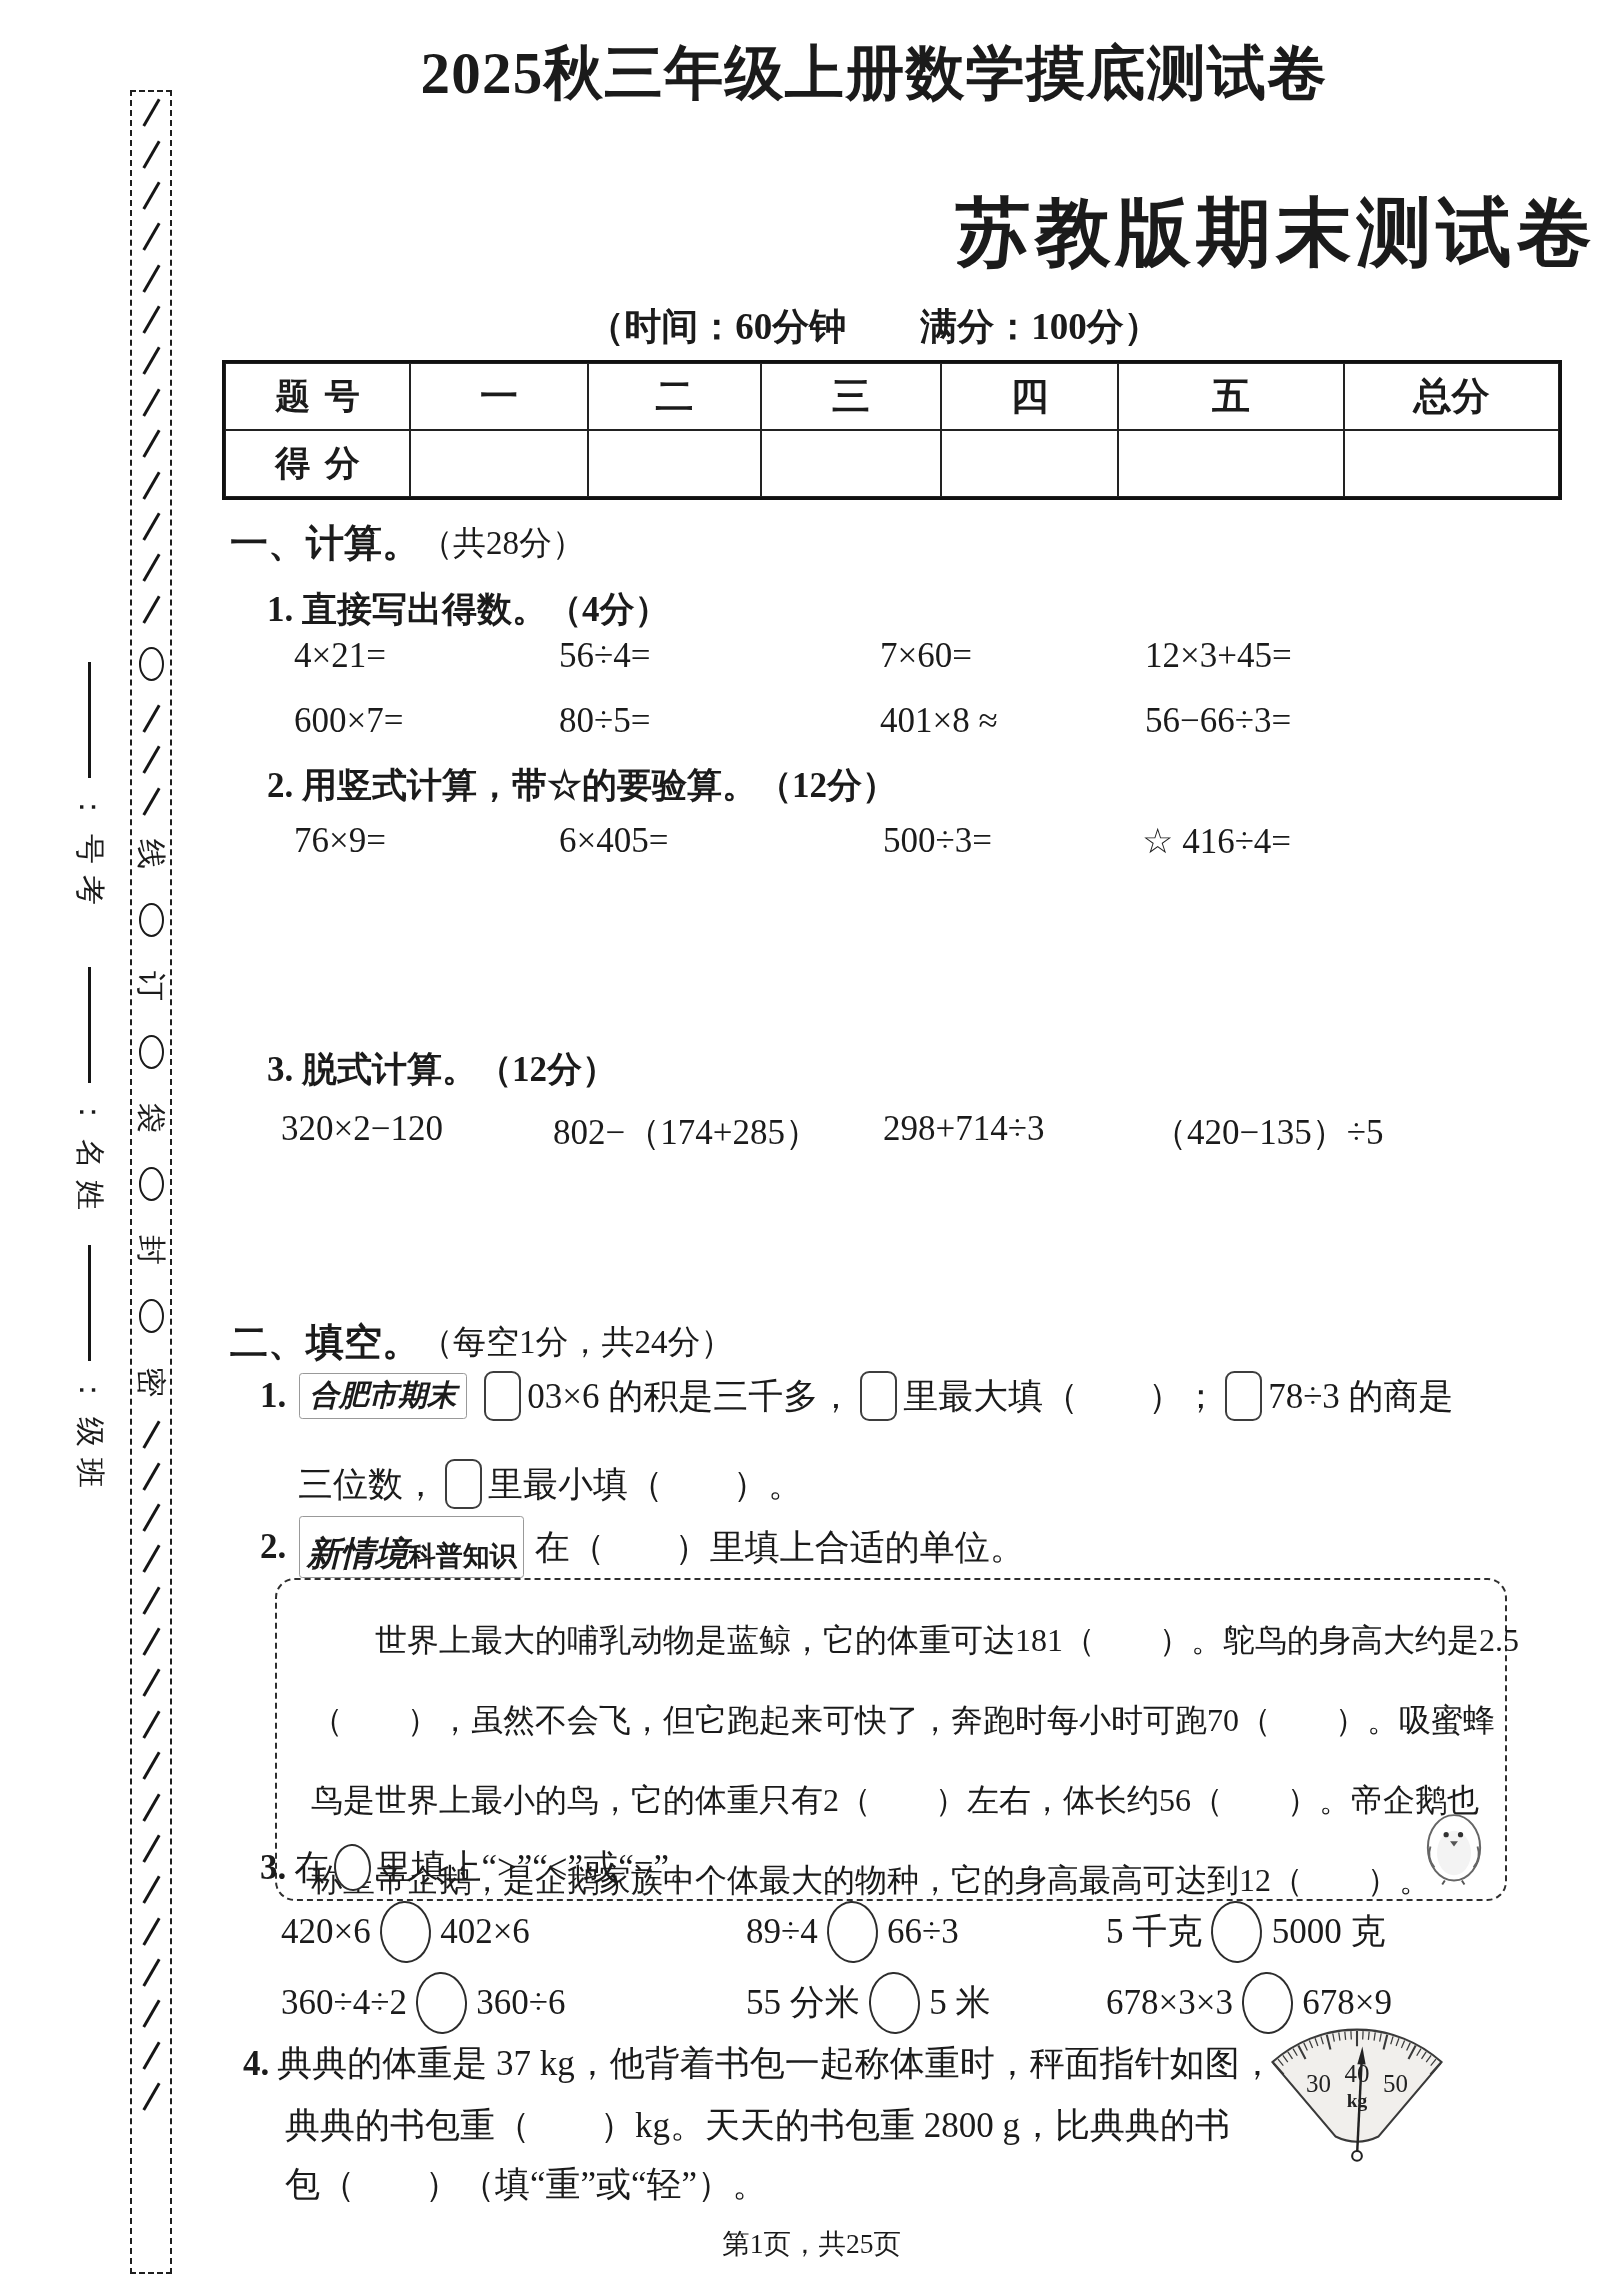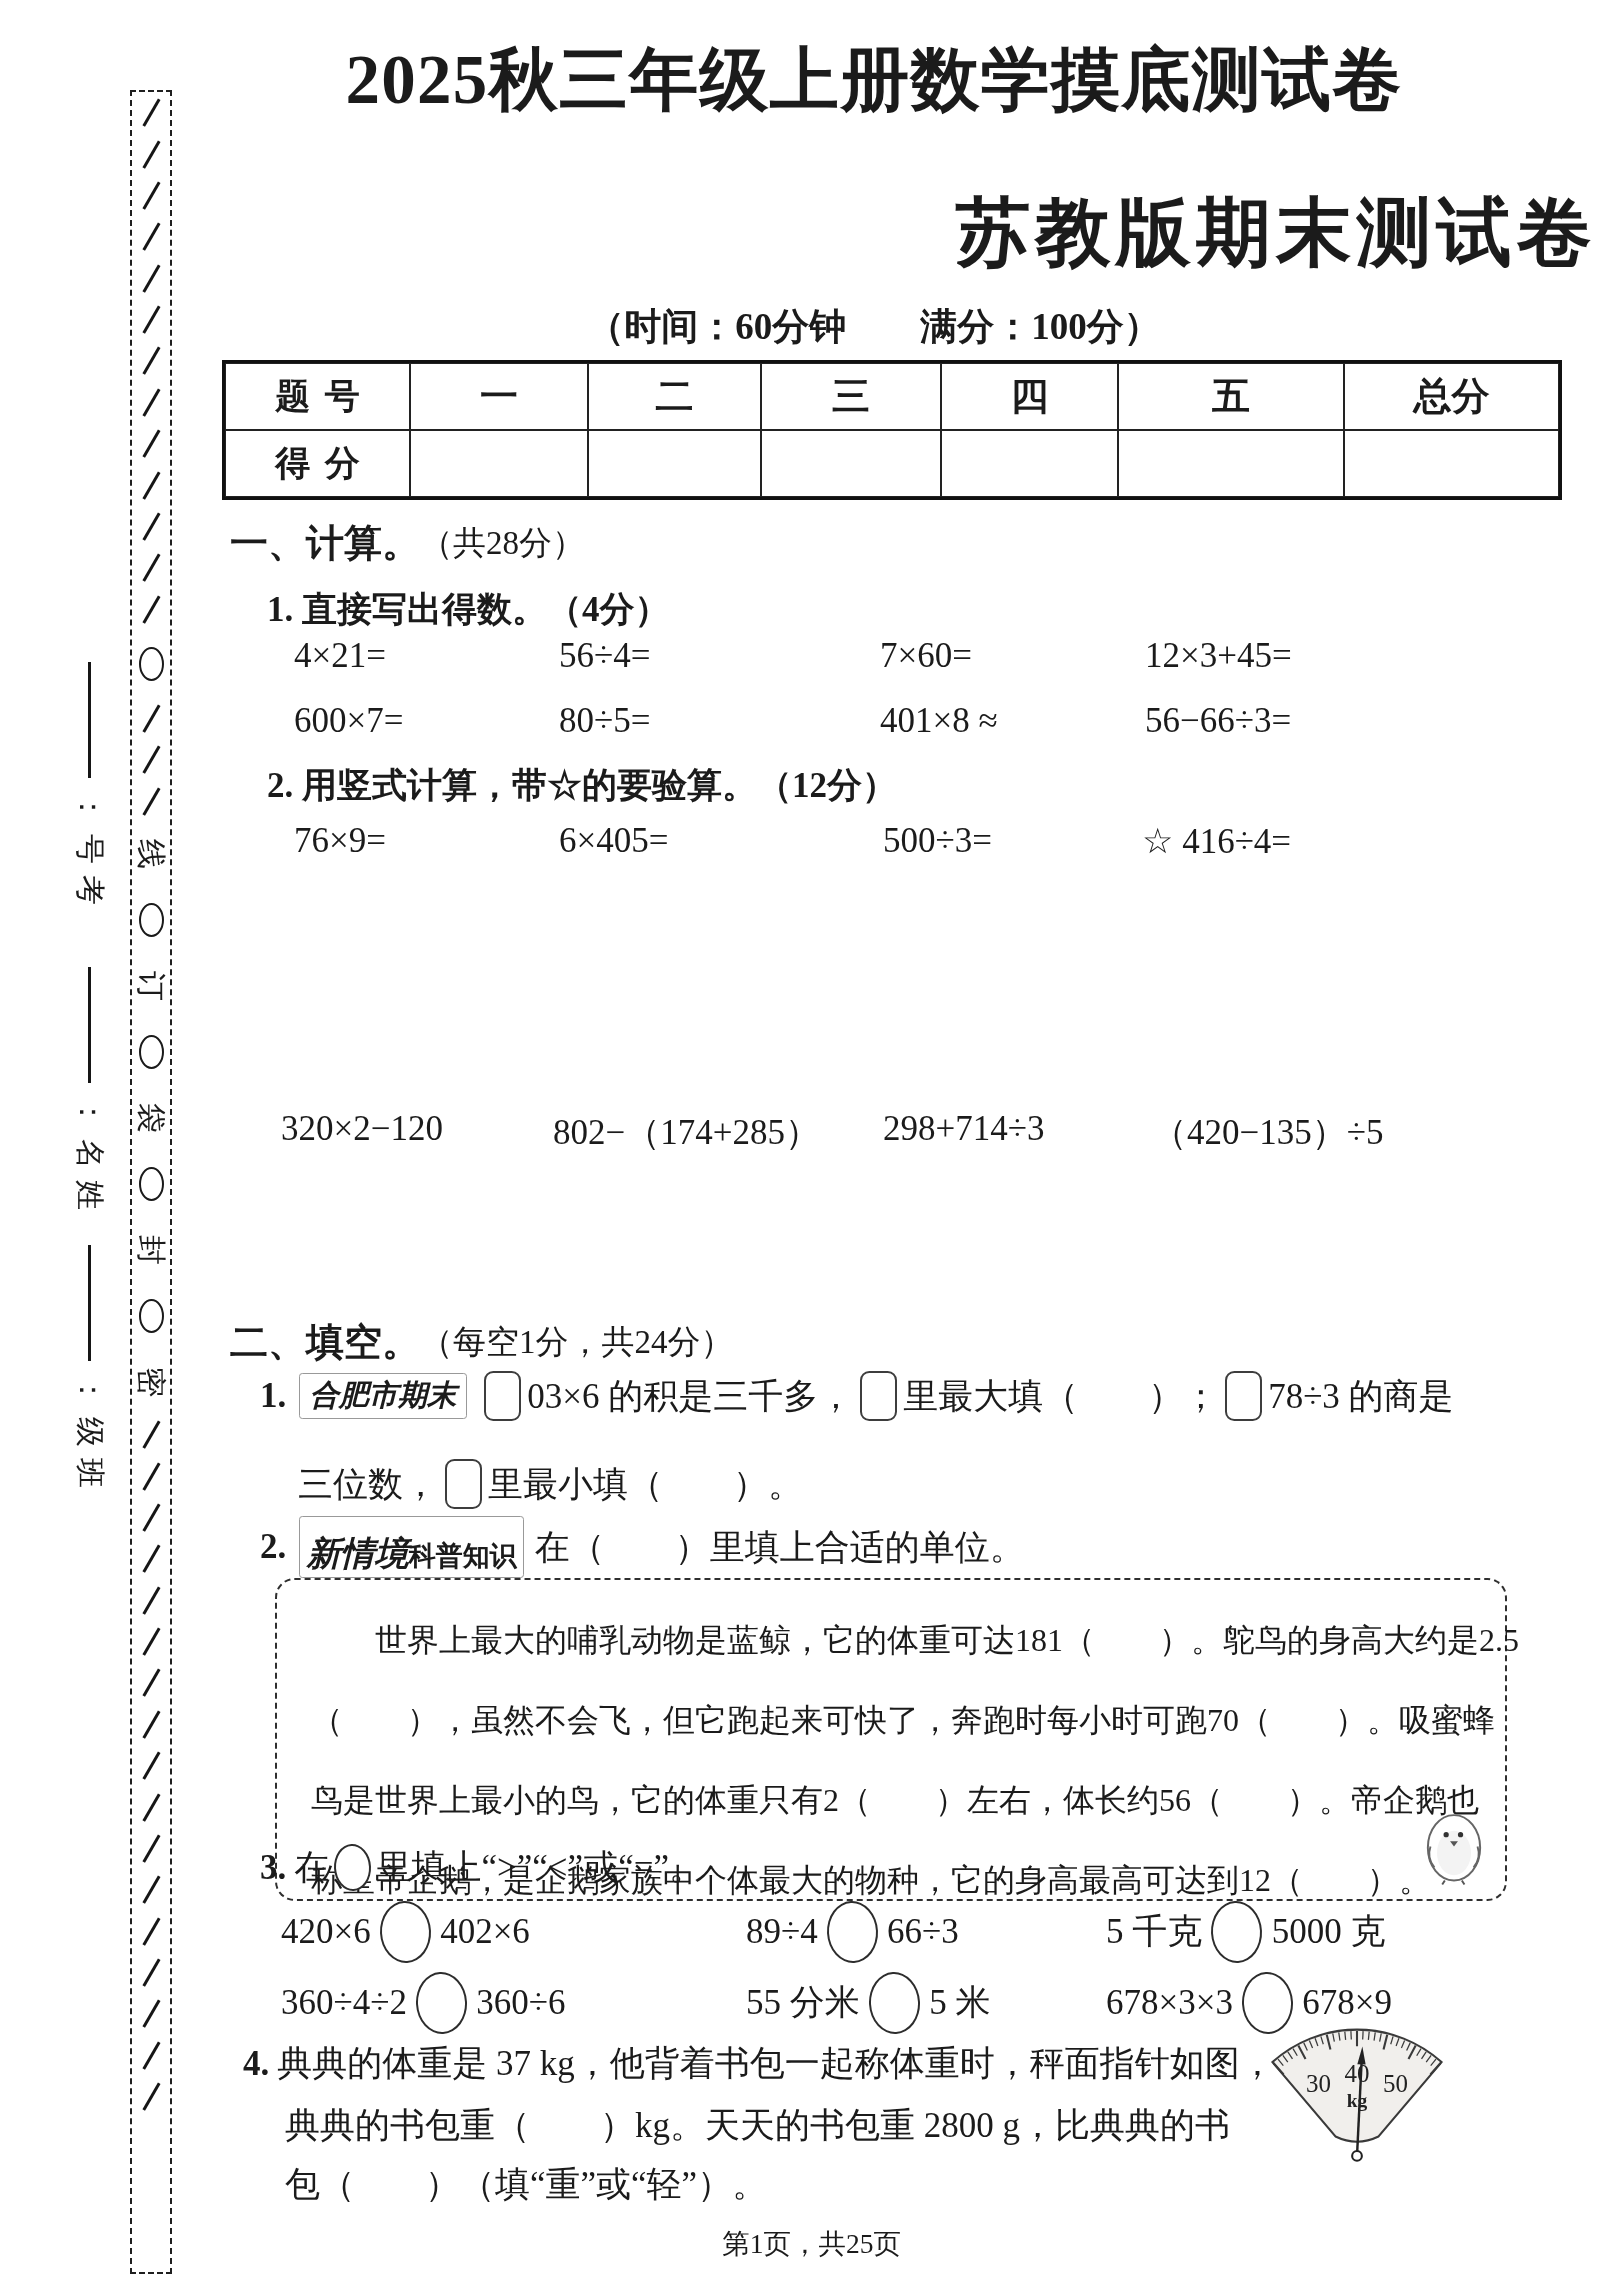--- a/index.html
+++ b/index.html
@@ -2,21 +2,21 @@
 <html style="font-size:10.5px"><head>
 <meta charset="utf-8">
 <style>
   html,body{margin:0;padding:0;background:#888;}
   .page{position:relative;width:1623px;height:2295px;background:#ffffff;
         font-family:"Liberation Serif","DejaVu Serif",serif;color:#1b1b1b;overflow:hidden;}
   .abs{position:absolute;white-space:nowrap;}
   .fline{position:absolute;display:flex;align-items:center;white-space:nowrap;}
 
   
-  .title{left:151px;top:34px;width:1446px;text-align:center;font-size:69px;font-weight:900;letter-spacing:1.3px;}
+  .title{left:151px;top:34px;width:1446px;text-align:center;font-size:59px;font-weight:900;letter-spacing:1.3px;}
   .subtitle{left:151px;top:183px;width:1446px;text-align:right;font-size:75px;font-weight:900;letter-spacing:5.2px;}
   .meta{left:151px;top:302px;width:1446px;text-align:center;font-size:37px;font-weight:700;}
 
   
   .score-table{position:absolute;left:222px;top:360px;display:grid;
      grid-template-columns:185px 178px 173px 180px 177px 226px 215px;
      grid-auto-rows:67px;border:3.9px solid #111;box-sizing:content-box;}
   .score-table .cell{border:1.3px solid #222;display:flex;align-items:center;justify-content:center;
      font-size:38px;font-weight:700;}
   .score-table .lab{letter-spacing:14.4px;text-indent:14.4px;font-size:35px;}
@@ -168,20 +168,21 @@
   <div class="abs eq" style="left:559px;top:701px;">80÷5=</div>
   <div class="abs eq" style="left:880px;top:701px;">401×8 ≈</div>
   <div class="abs eq" style="left:1145px;top:701px;">56−66÷3=</div>
 
   <div class="abs qlabel" style="left:267px;top:762px;">2. 用竖式计算，带☆的要验算。（12分）</div>
   <div class="abs eq" style="left:294px;top:821px;">76×9=</div>
   <div class="abs eq" style="left:559px;top:821px;">6×405=</div>
   <div class="abs eq" style="left:883px;top:821px;">500÷3=</div>
   <div class="abs eq" style="left:1142px;top:821px;">☆ 416÷4=</div>
 
+  <div class="abs qlabel" style="left:267px;top:1046px;">3. 脱式计算。（12分）</div>
   <div class="abs eq" style="left:281px;top:1109px;">320×2−120</div>
   <div class="abs eq" style="left:553px;top:1109px;">802−（174+285）</div>
   <div class="abs eq" style="left:883px;top:1109px;">298+714÷3</div>
   <div class="abs eq" style="left:1152px;top:1109px;">（420−135）÷5</div>
 
   <div class="fline" style="left:230px;top:1317px;">
     <span class="h1">二、填空。</span>
     <span class="hnote">（每空1分，共24分）</span>
   </div>
 

